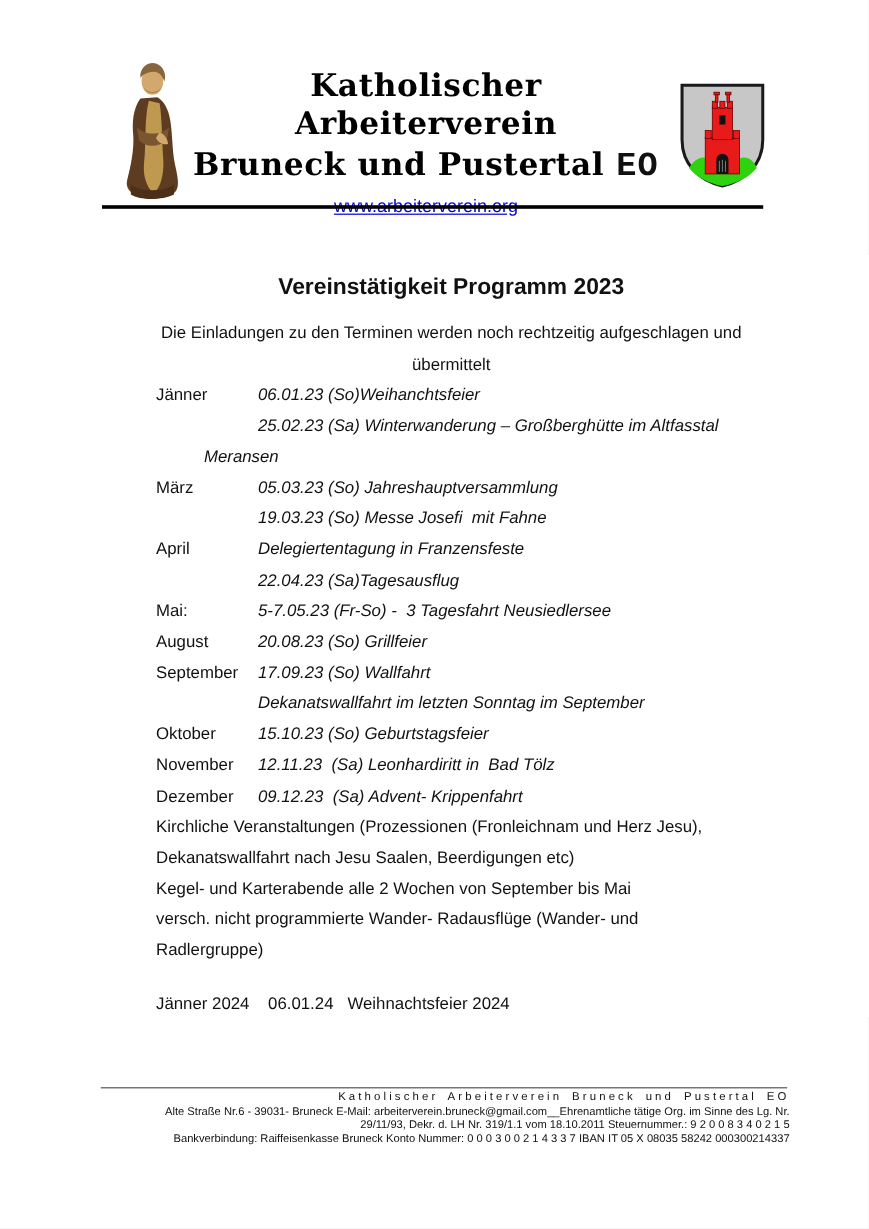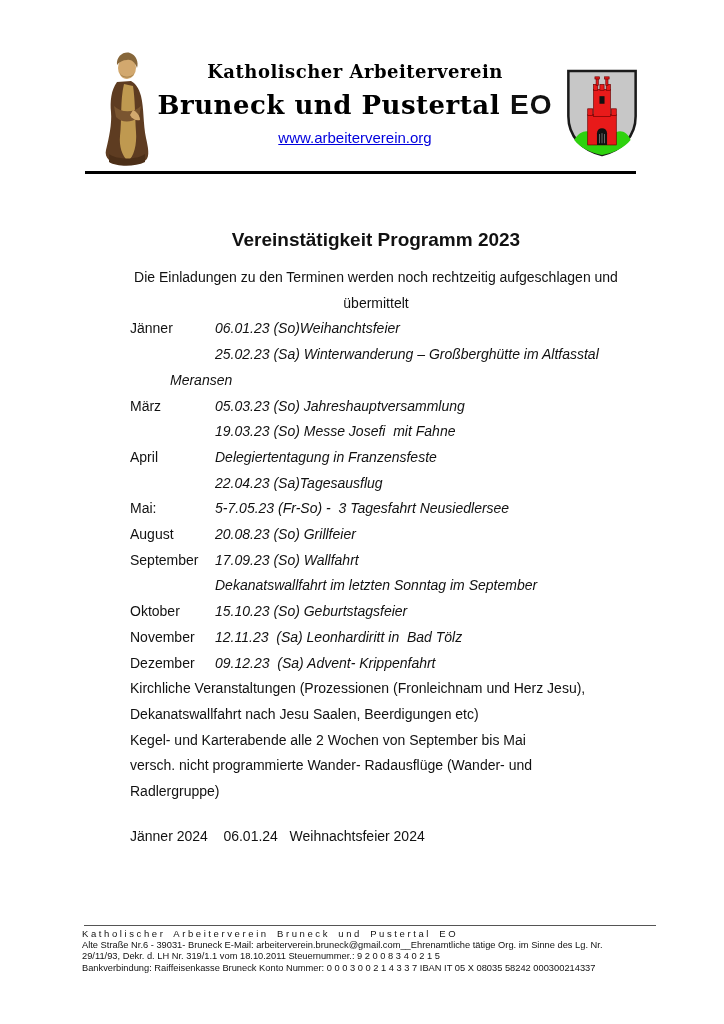--- a/index.html
+++ b/index.html
@@ -9,42 +9,42 @@
     font-family:"Liberation Sans","DejaVu Sans",sans-serif;
     overflow:hidden;
   }
 
   
   .header { position:absolute; top:50px; left:85px; width:555px; height:120px; }
   .statue { position:absolute; left:18px; top:0; width:48px; height:118px; }
   .statue svg { width:100%; height:100%; }
   .header-center { position:absolute; left:72px; top:6px; width:396px; text-align:center; }
   .gothic { font-family:"DejaVu Serif","Liberation Serif",serif; font-weight:bold; color:#000; }
-  .org-line1 { font-size:18px; line-height:32px; letter-spacing:0.5px; }
+  .org-line1 { font-size:26px; line-height:32px; letter-spacing:0.5px; }
   .org-line2 { font-size:26px; line-height:34px; letter-spacing:0.5px; white-space:nowrap; }
-  .eo { font-family:Liberation Sans, sans-serif; font-weight:bold; font-size:28px; margin-left:10px; letter-spacing:1px; }
+  .eo { font-family:Liberation Mono, monospace; font-weight:bold; font-size:28px; margin-left:10px; letter-spacing:1px; }
   .url { display:inline-block; margin-top:7px; color:#0000dd; font-size:15px; text-decoration:underline; cursor:pointer; }
   .crest { position:absolute; left:480px; top:12px; width:74px; height:102px; }
   .crest svg { width:100%; height:100%; }
   .header-rule { position:absolute; left:85px; top:171px; width:551px; height:3px; background:#000; }
 
   
   .content { position:absolute; left:130px; top:224px; width:492px; font-size:14px; line-height:25.7px; }
   .title { font-size:19px; font-weight:bold; text-align:center; margin:4px 0 13px 0; line-height:24px; }
   .intro { text-align:center; margin:0; white-space:pre-wrap; }
   .schedule { margin-top:0; }
   .row { display:flex; }
   .month { width:85px; flex:none; white-space:pre-wrap; }
   .text { flex:1; white-space:pre-wrap;font-style:italic; }
   .row.indent .month { width:40px; }
   .note-line { white-space:pre-wrap; }
   .next-year { margin-top:19px; white-space:pre-wrap; }
 
   
-  .footer { position:absolute; left:82px; top:925px; width:576px; text-align:left;
+  .footer { position:absolute; left:82px; top:906px; width:576px; text-align:right;
             font-size:9.3px; line-height:11.6px; color:#111; }
   .footer-rule { height:1px; background:#555; margin:0 2px 2px 2px; }
   .footer-org { font-size:9.5px; letter-spacing:2.6px; word-spacing:3px; white-space:nowrap; }
   .footer-line { white-space:nowrap; }
 </style>
 </head>
 <body>
 
 <div class="page">
 

